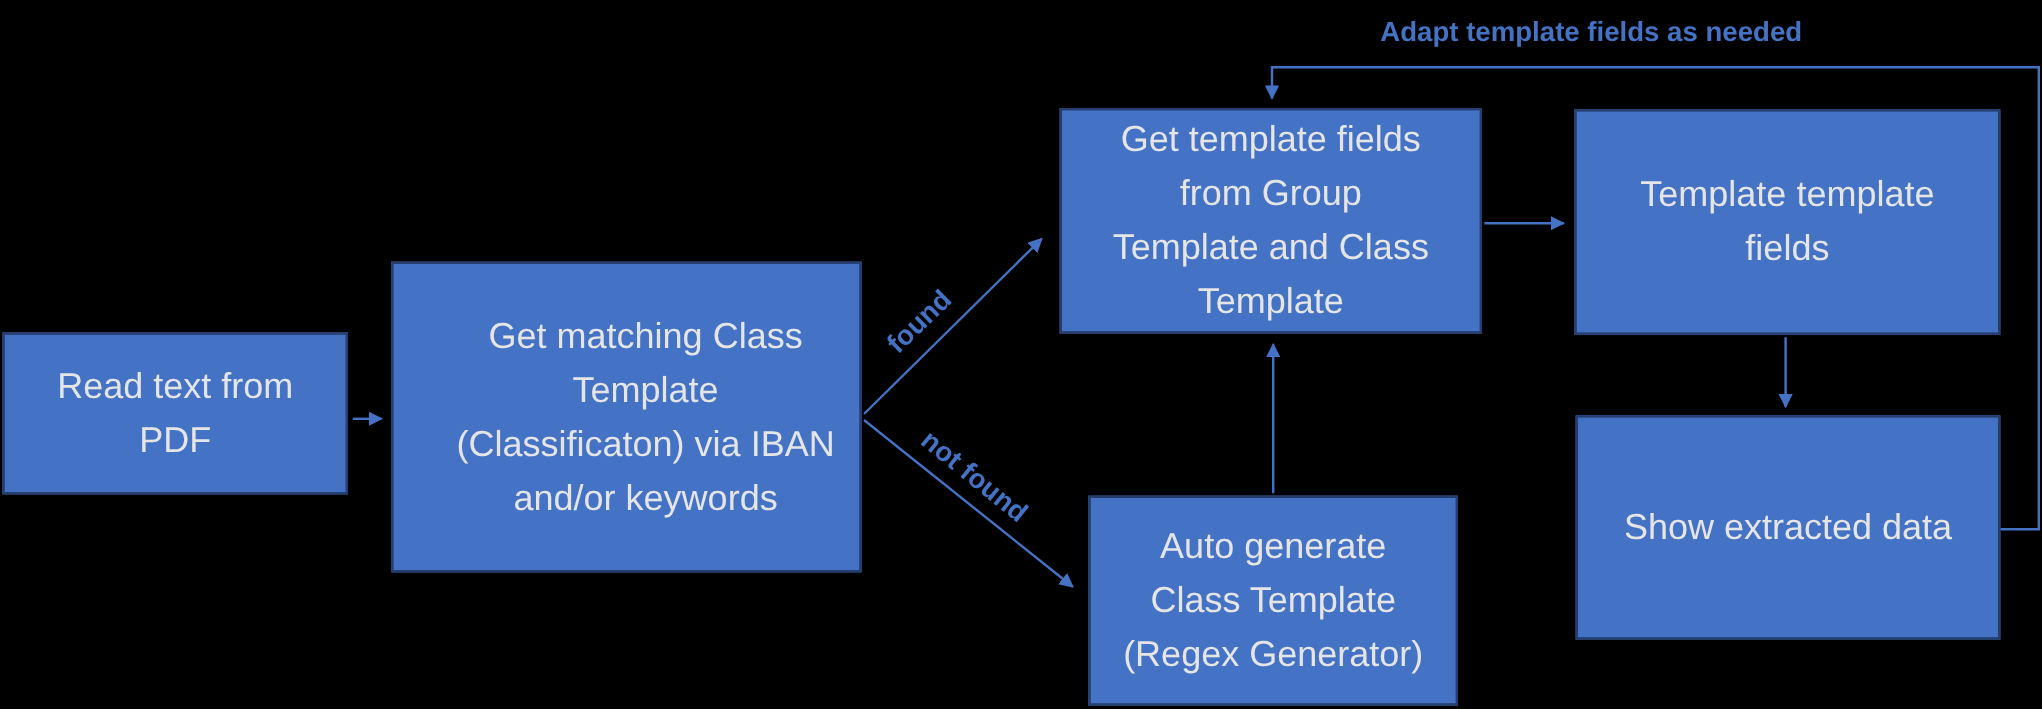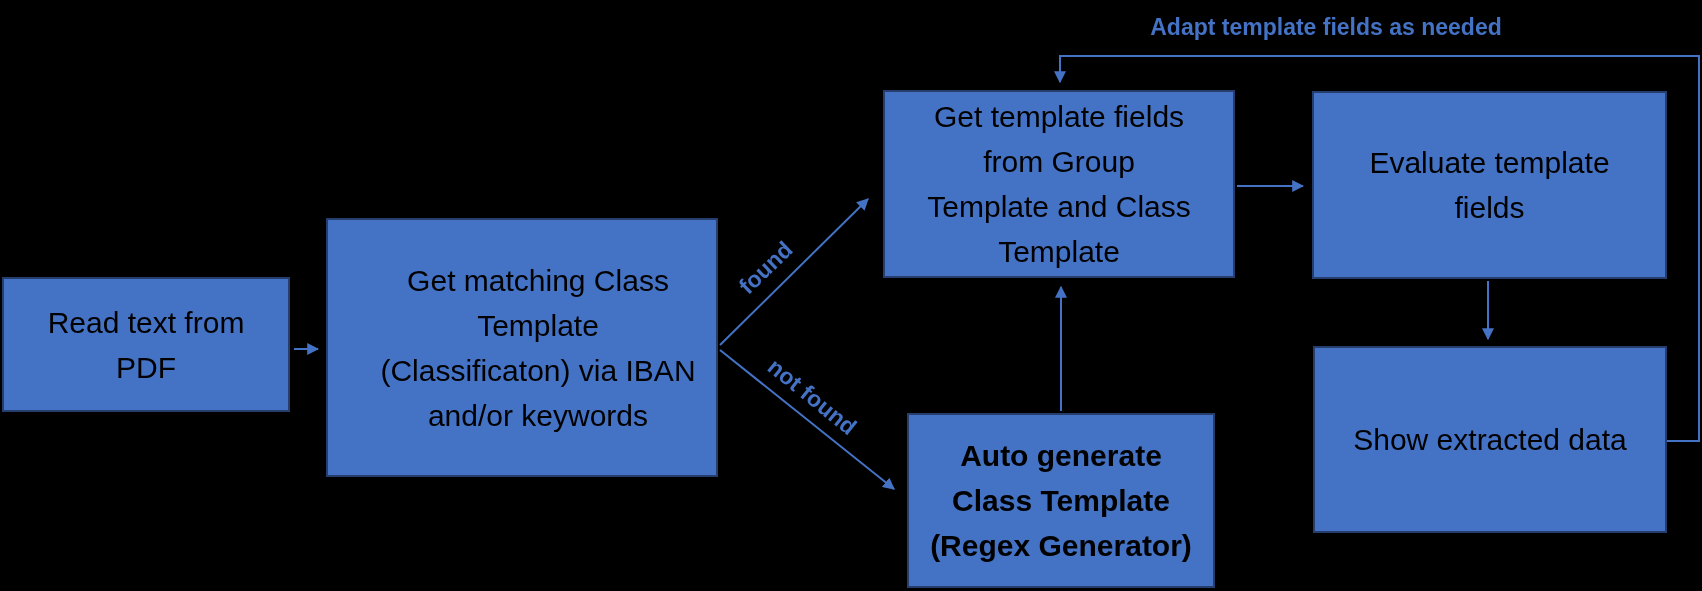--- a/index.html
+++ b/index.html
@@ -18,33 +18,33 @@
   .edges {
     position: absolute;
     left: 0;
     top: 0;
   }
   .node {
     position: absolute;
     box-sizing: border-box;
     background: #4472C4;
     border: 2px solid #253E6D;
-    color: #000000;
+    color: #e5e5e5;
     display: flex;
     align-items: center;
     justify-content: center;
     text-align: center;
     white-space: pre-line;
     font-size: 30px;
     line-height: 1.5;
   }
   #n-read     { left: 2px;    top: 277px; width: 288px; height: 135px; text-align: center; }
   #n-match    { left: 326px;  top: 218px; width: 392px; height: 259px; padding-left: 32px; }
   #n-fields   { left: 883px;  top: 90px;  width: 352px; height: 188px; }
-  #n-autogen  { left: 907px;  top: 413px; width: 308px; height: 175px; font-weight: bold; }
+  #n-autogen  { left: 907px;  top: 413px; width: 308px; height: 175px; }
   #n-evaluate { left: 1312px; top: 91px;  width: 355px; height: 188px; }
   #n-show     { left: 1313px; top: 346px; width: 354px; height: 187px; }
 
   .edge-label {
     position: absolute;
     color: #4472C4;
     font-size: 23px;
     font-weight: 600;
     white-space: nowrap;
   }
@@ -91,21 +91,21 @@
 Template</span>
   </div>
 
   <div class="node" id="n-autogen">
     <span>Auto generate
 Class Template
 (Regex Generator)</span>
   </div>
 
   <div class="node" id="n-evaluate">
-    <span>Evaluate template
+    <span>Template template
 fields</span>
   </div>
 
   <div class="node" id="n-show">
     <span>Show extracted data</span>
   </div>
 
   <div class="edge-label" id="lbl-found">found</div>
 
   <div class="edge-label" id="lbl-notfound">not found</div>

